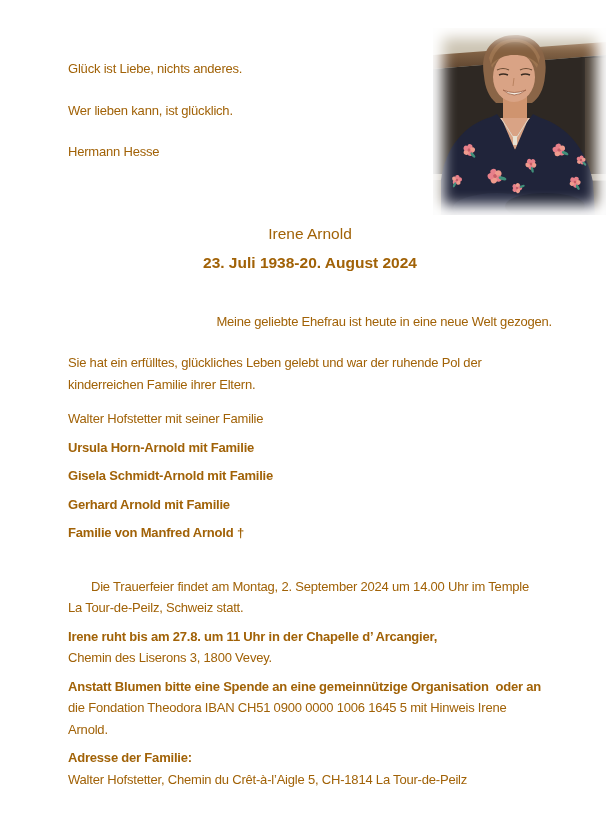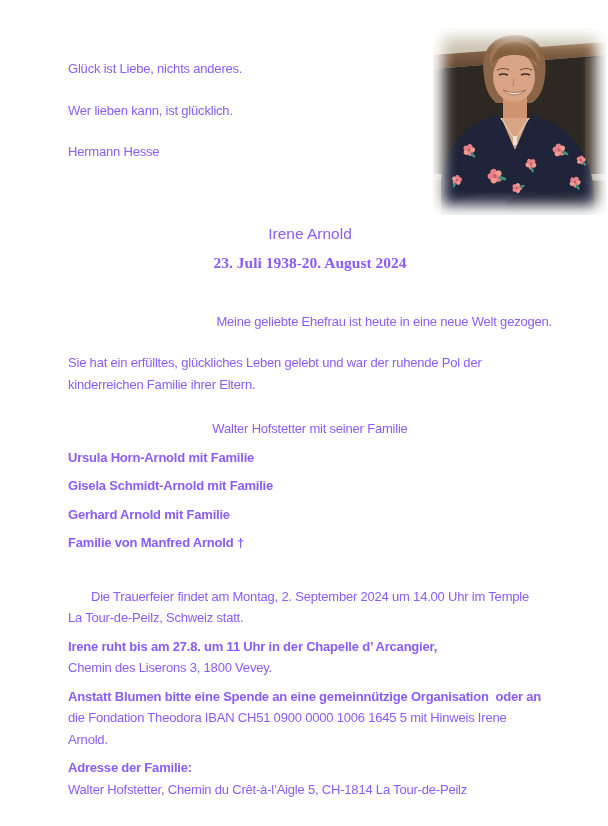--- a/index.html
+++ b/index.html
@@ -5,21 +5,21 @@
   * { margin: 0; padding: 0; box-sizing: border-box; }
   html, body { background: #ffffff; }
   .page {
     position: relative;
     width: 608px;
     height: 826px;
     background: #ffffff;
     font-family: "Liberation Sans", sans-serif;
     font-size: 13px;
     letter-spacing: -0.2px;
-    color: #8b5cf6;
+    color: #a16207;
     overflow: hidden;
   }
   .content {
     position: absolute;
     left: 68px;
     top: 0;
     width: 484px;
   }
   .doc-line {
     white-space: pre;
@@ -35,24 +35,23 @@
     font-size: 15.5px;
     text-align: center;
     letter-spacing: 0;
   }
   .date-line {
     margin-top: 8px;
     font-weight: 700;
     font-size: 15.5px;
     text-align: center;
     letter-spacing: 0;
-    font-family: Liberation Serif, serif;
   }
   .body-first { margin-top: 37px; text-align: right; }
-  .names-first { margin-top: 23px; text-align: center; }
+  .names-first { margin-top: 13px; }
   .service-first { margin-top: 32px; text-align: center; }
 
   
   .photo {
     position: absolute;
     left: 433px;
     top: 28px;
     width: 173px;
     height: 187px;
   }

